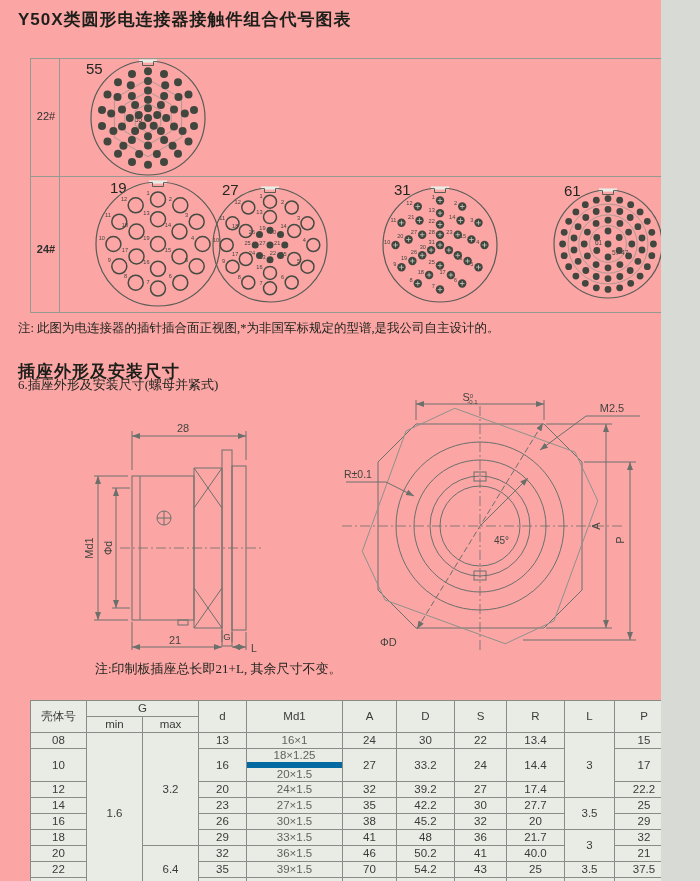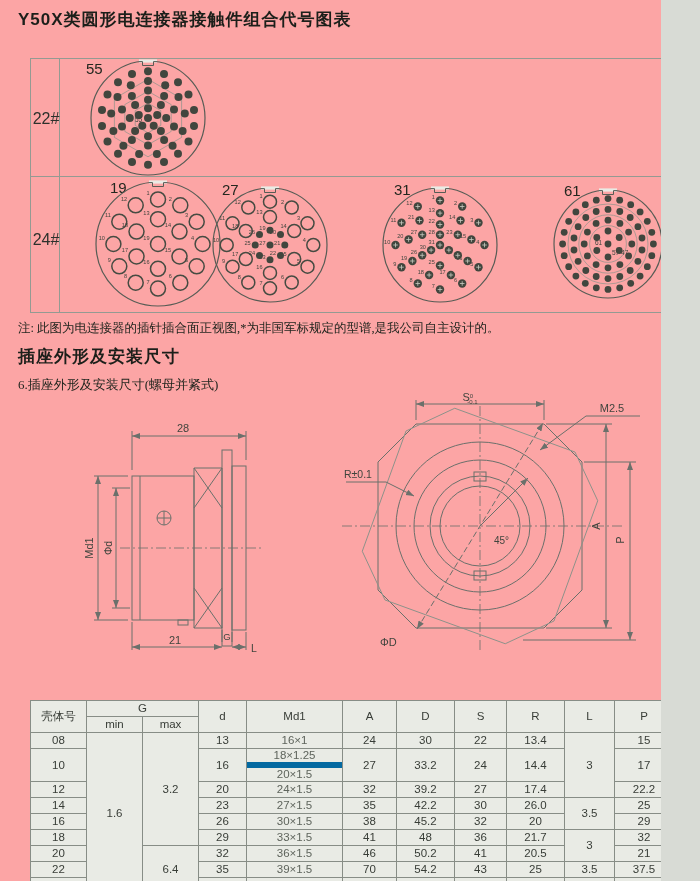--- a/index.html
+++ b/index.html
@@ -3,24 +3,24 @@
 <meta charset="utf-8">
 <style>
   html,body{margin:0;padding:0;background:#d8dbd5;}
   .page{position:relative;width:661px;height:881px;background:#fca5a5;
         font-family:"Liberation Sans",sans-serif;color:#2c302b;overflow:hidden;}
   .abs{position:absolute;}
   .title{left:18px;top:8px;font-size:17px;font-weight:bold;letter-spacing:1px;color:#1c1f1a;}
   .chart-box{left:30px;top:58px;width:641px;height:253px;border:1px solid #949a92;}
   .row-divider{position:absolute;left:0;top:117px;width:100%;height:1px;background:#949a92;}
   .col-divider{position:absolute;left:28px;top:0;width:1px;height:100%;background:#949a92;}
-  .shell-label{position:absolute;left:-2px;width:34px;text-align:center;font-size:16px;color:#2d312c;}
+  .shell-label{position:absolute;left:-2px;width:34px;text-align:center;font-size:11px;color:#2d312c;}
   .pin-count{font-size:15px;color:#23271f;}
   .note{font-size:12.5px;font-family:"Liberation Serif",serif;color:#22261f;}
-  .sec-head{font-size:17px;font-weight:bold;letter-spacing:1px;color:#1c1f1a;}
+  .sec-head{font-size:17px;font-weight:bold;letter-spacing:1px;color:#1c1f1a;margin-top:15px;}
   .sec-sub{font-size:13px;font-family:"Liberation Serif",serif;color:#22261f;}
   svg{font-family:"Liberation Sans",sans-serif;}
   svg text{fill:#3f443d;}
   #spec-table{border-collapse:collapse;table-layout:fixed;width:643px;background:#e9ebe5;}
   #spec-table th,#spec-table td{border:1px solid #878d86;font-size:11.5px;font-weight:normal;
      text-align:center;vertical-align:middle;padding:0;color:#383d37;height:15px;line-height:1.05;}
   #spec-table tr.tall td{height:28px;}
   #spec-table td.split{padding:0;}
   #spec-table td.split div{height:13px;line-height:13px;}
   #spec-table td.split div + div{border-top:6px solid #0369a1;}
@@ -30,21 +30,21 @@
 <body>
 
 <div class="page">
 
   <div class="abs title">Y50X类圆形电连接器接触件组合代号图表</div>
 
   <div class="abs chart-box">
     <div class="row-divider"></div>
     <div class="col-divider"></div>
     <div class="shell-label" style="top:51px;">22#</div>
-    <div class="shell-label" style="top:172px;">24#</div>
+    <div class="shell-label" style="top:184px;font-weight:bold;">24#</div>
   </div>
 
   <div class="abs pin-count" style="left:86px;top:60px;">55</div>
   <div class="abs pin-count" style="left:110px;top:179px;">19</div>
   <div class="abs pin-count" style="left:222px;top:181px;">27</div>
   <div class="abs pin-count" style="left:394px;top:181px;">31</div>
   <div class="abs pin-count" style="left:564px;top:182px;">61</div>
 
   <div class="abs" style="left:85px;top:55px;"><svg width="126" height="126" viewBox="0 0 126 126">
         <circle cx="63" cy="63" r="57" fill="none" stroke="#575c55" stroke-width="1.2"></circle>
@@ -468,20 +468,21 @@
     </g>
     <text x="142" y="13" font-size="11" text-anchor="middle"><tspan>S</tspan><tspan font-size="6" dy="-3">0</tspan><tspan font-size="6" dy="6" dx="-6">-0.1</tspan></text>
     <text x="284" y="24" font-size="11" text-anchor="middle">M2.5</text>
     <text x="16" y="90" font-size="10.5">R±0.1</text>
     <text x="166" y="156" font-size="10">45°</text>
     <text x="52" y="258" font-size="11">ΦD</text>
     <text x="272" y="138" font-size="11" text-anchor="middle" transform="rotate(-90 272 138)">A</text>
     <text x="296" y="152" font-size="11" text-anchor="middle" transform="rotate(-90 296 152)">P</text>
   </svg>
 
+  <div class="abs note" style="left:95px;top:660px;font-size:13px;">注:印制板插座总长即21+L, 其余尺寸不变。</div>
 
   <table class="abs" style="left:30px;top:700px;" id="spec-table">
       <colgroup>
         <col style="width:56px">
         <col style="width:56px">
         <col style="width:56px">
         <col style="width:48px">
         <col style="width:96px">
         <col style="width:54px">
         <col style="width:58px">
@@ -545,21 +546,21 @@
           <td>17.4</td>
           <td>22.2</td>
         </tr>
         <tr>
           <td>14</td>
           <td>23</td>
           <td class="md1">27×1.5</td>
           <td>35</td>
           <td>42.2</td>
           <td>30</td>
-          <td>26.0</td>
+          <td>27.7</td>
           <td rowspan="2">3.5</td>
           <td>25</td>
         </tr>
         <tr>
           <td>16</td>
           <td>26</td>
           <td class="md1">30×1.5</td>
           <td>38</td>
           <td>45.2</td>
           <td>32</td>
@@ -578,21 +579,21 @@
           <td>32</td>
         </tr>
         <tr>
           <td>20</td>
           <td rowspan="3">6.4</td>
           <td>32</td>
           <td class="md1">36×1.5</td>
           <td>46</td>
           <td>50.2</td>
           <td>41</td>
-          <td>20.5</td>
+          <td>40.0</td>
           <td>21</td>
         </tr>
         <tr>
           <td>22</td>
           <td>35</td>
           <td class="md1">39×1.5</td>
           <td>70</td>
           <td>54.2</td>
           <td>43</td>
           <td>25</td>

